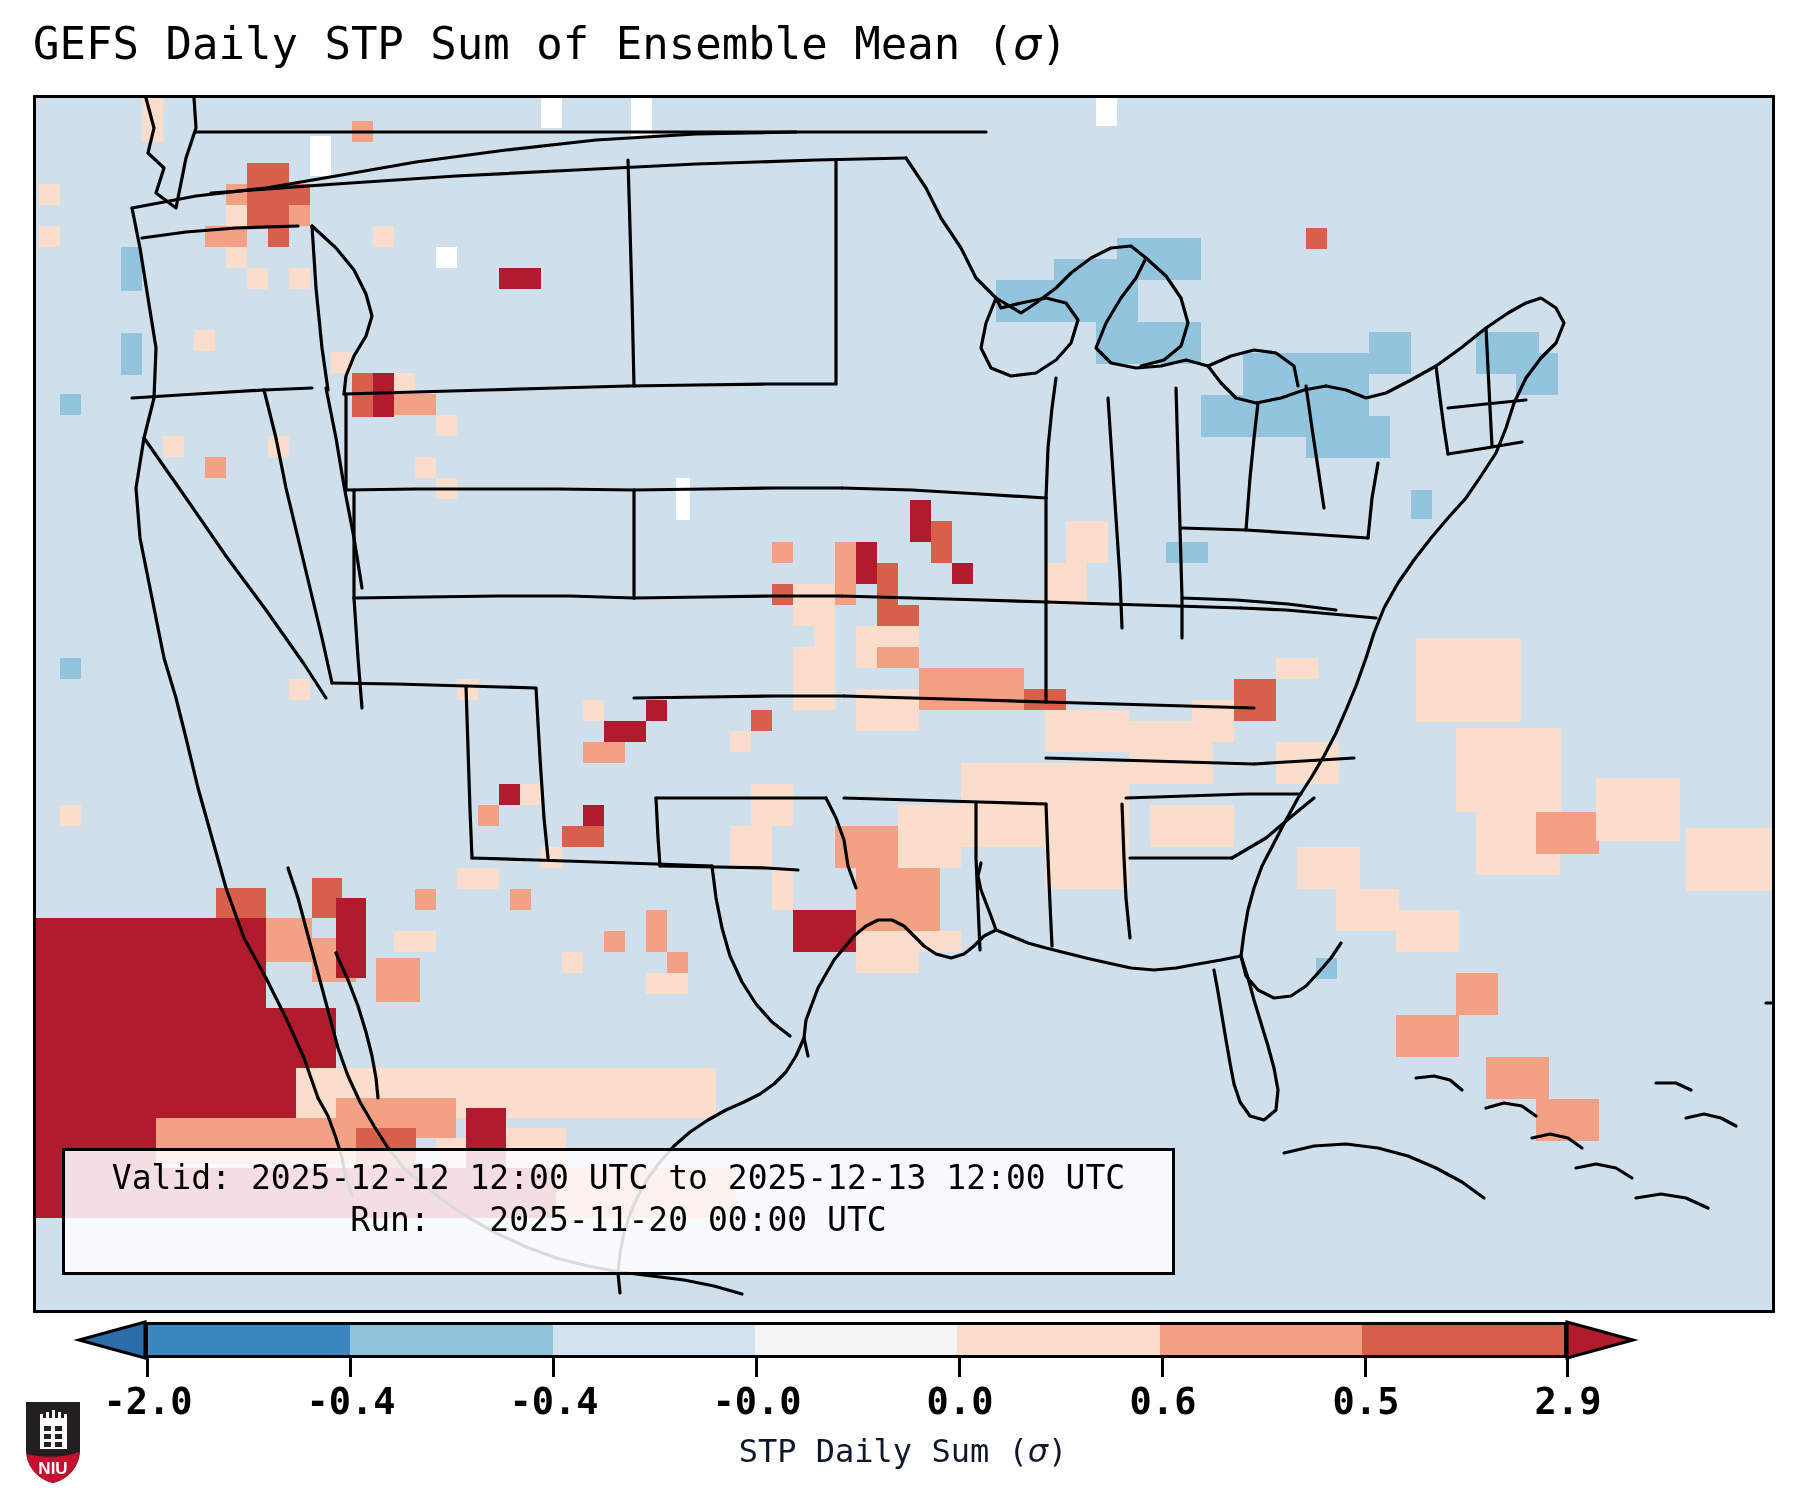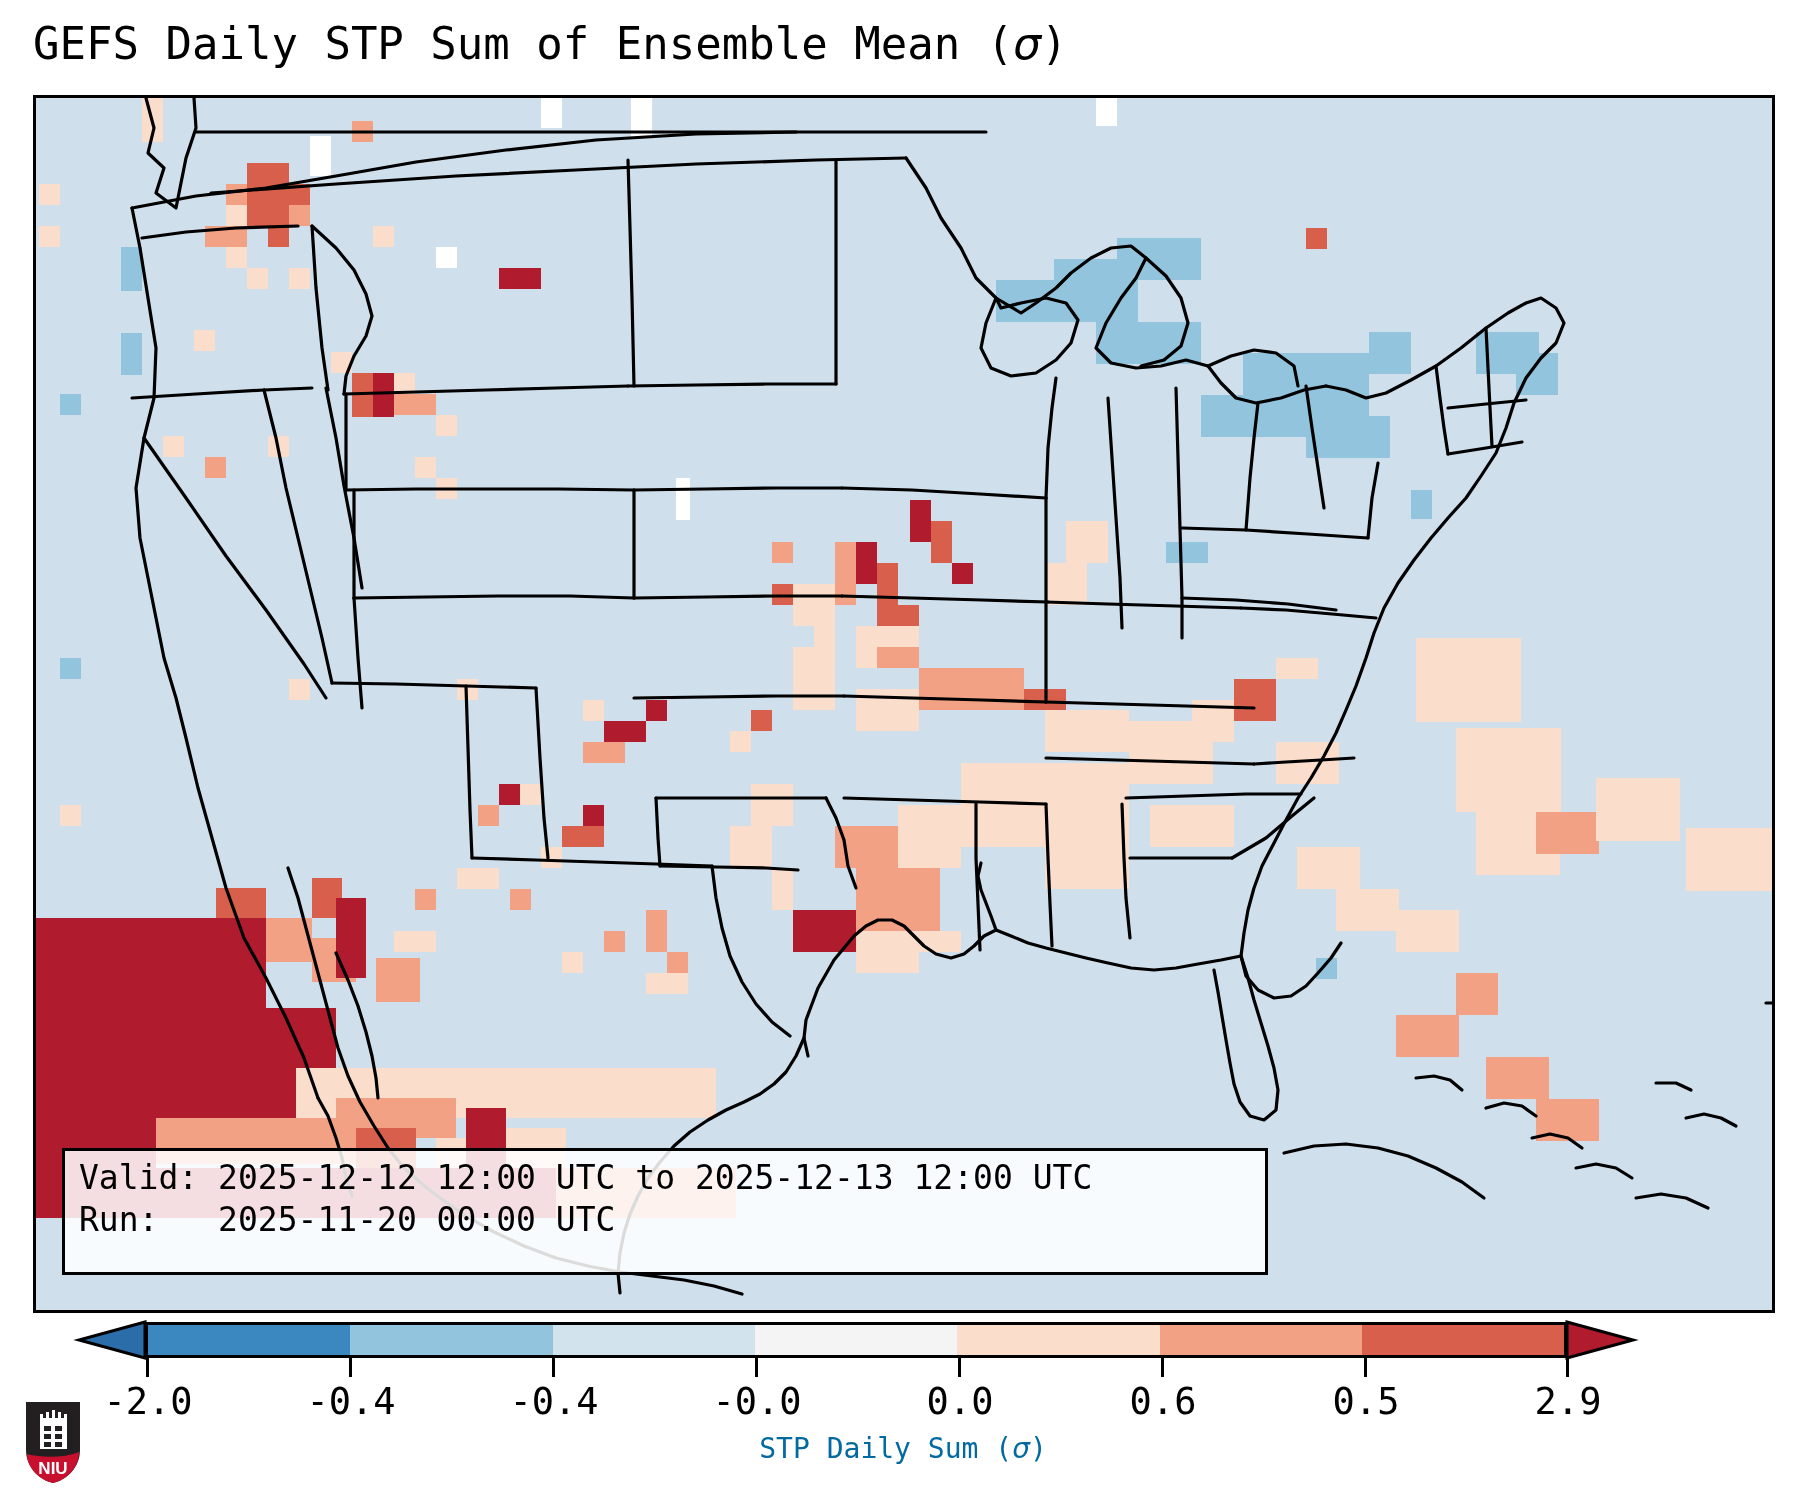--- a/index.html
+++ b/index.html
@@ -17,44 +17,44 @@
   
   #map-frame{
     position:absolute;left:33px;top:95px;width:1742px;height:1218px;
     border:3px solid #000;box-sizing:border-box;overflow:hidden;
     background:#cfe0ec;
   }
   #map-canvas{position:absolute;left:0;top:0;width:100%;height:100%;display:block;}
 
   
   #infobox{
-    position:absolute;left:62px;top:1148px;width:1206px;height:127px;
+    position:absolute;left:62px;top:1148px;width:1113px;height:127px;
     background:rgba(255,255,255,0.86);
     border:3px solid #000;box-sizing:border-box;
     padding:6px 14px 3px 14px;
-    font-size:33px;line-height:1.27;color:#000;white-space:pre;
+    font-size:33px;line-height:1.27;color:#000;white-space:pre;text-align:center;
   }
 
   
   #cbar-wrap{position:absolute;left:33px;top:1322px;width:1740px;height:44px;}
   #cbar{
     position:absolute;left:112px;top:0;width:1422px;height:36px;
     border:3px solid #000;box-sizing:border-box;display:flex;
   }
   #cbar .band{height:100%;}
 
   #cb-ticks{position:absolute;left:0;top:36px;width:1740px;height:20px;}
   #cb-ticks .tk{position:absolute;top:0;width:3px;height:19px;background:#000;}
-  #cb-labels{position:absolute;left:0;top:58px;width:1740px;height:50px;}
+  #cb-labels{position:absolute;left:0;top:58px;width:1740px;height:50px;font-weight:bold;}
   #cb-labels .lb{position:absolute;top:0;font-size:37px;color:#000;
                  transform:translateX(-50%);white-space:nowrap;}
 
   #cb-axis-label{
     position:absolute;left:33px;top:1432px;width:1740px;text-align:center;
-    font-size:28px;color:#0369a1;
+    font-size:32px;color:#0f172a;
   }
   #cb-axis-label .sig{font-family:"DejaVu Sans","Liberation Sans",sans-serif;font-style:italic;}
 
   
   #niu-logo{position:absolute;left:22px;top:1398px;width:62px;height:88px;}
 </style>
 </head>
 <body>
 
 <div id="title"><span>GEFS Daily STP Sum of Ensemble Mean (</span><span class="sig">σ</span><span>)</span></div>

